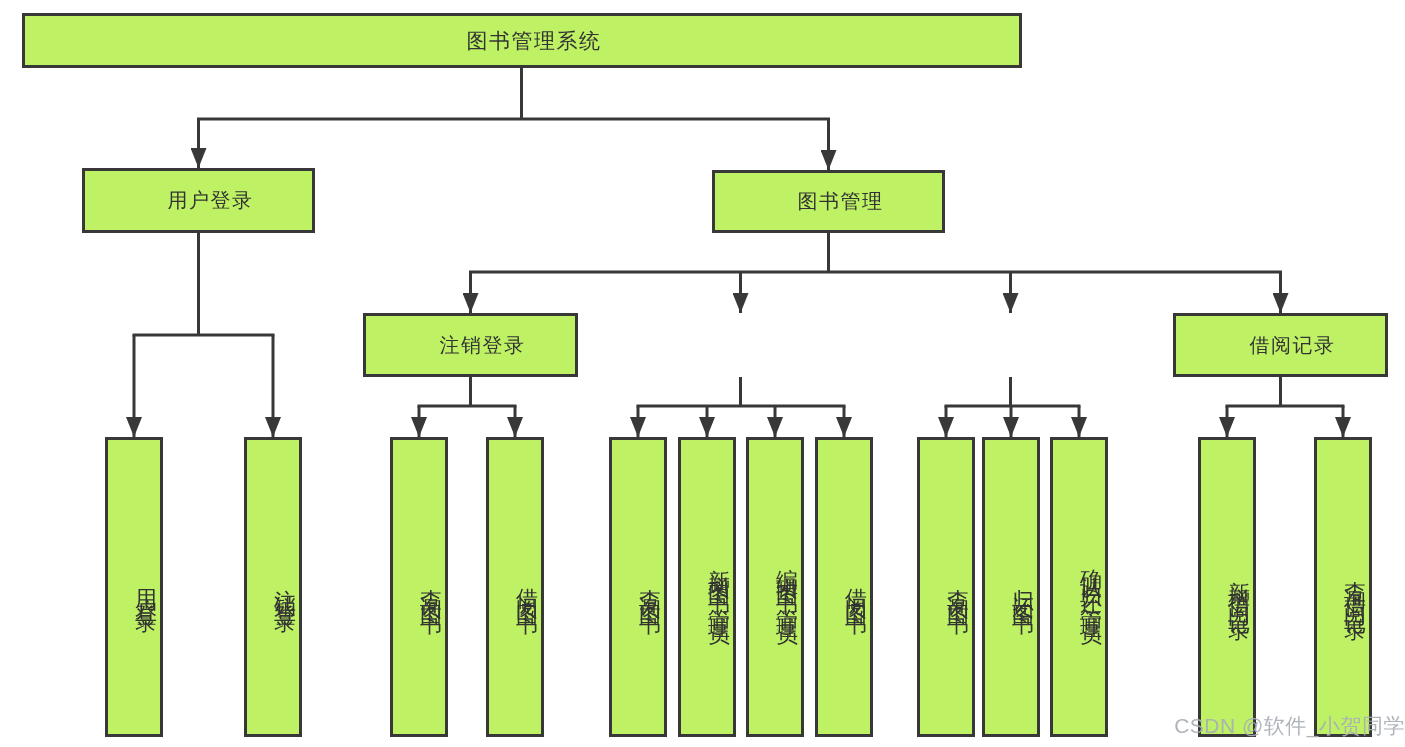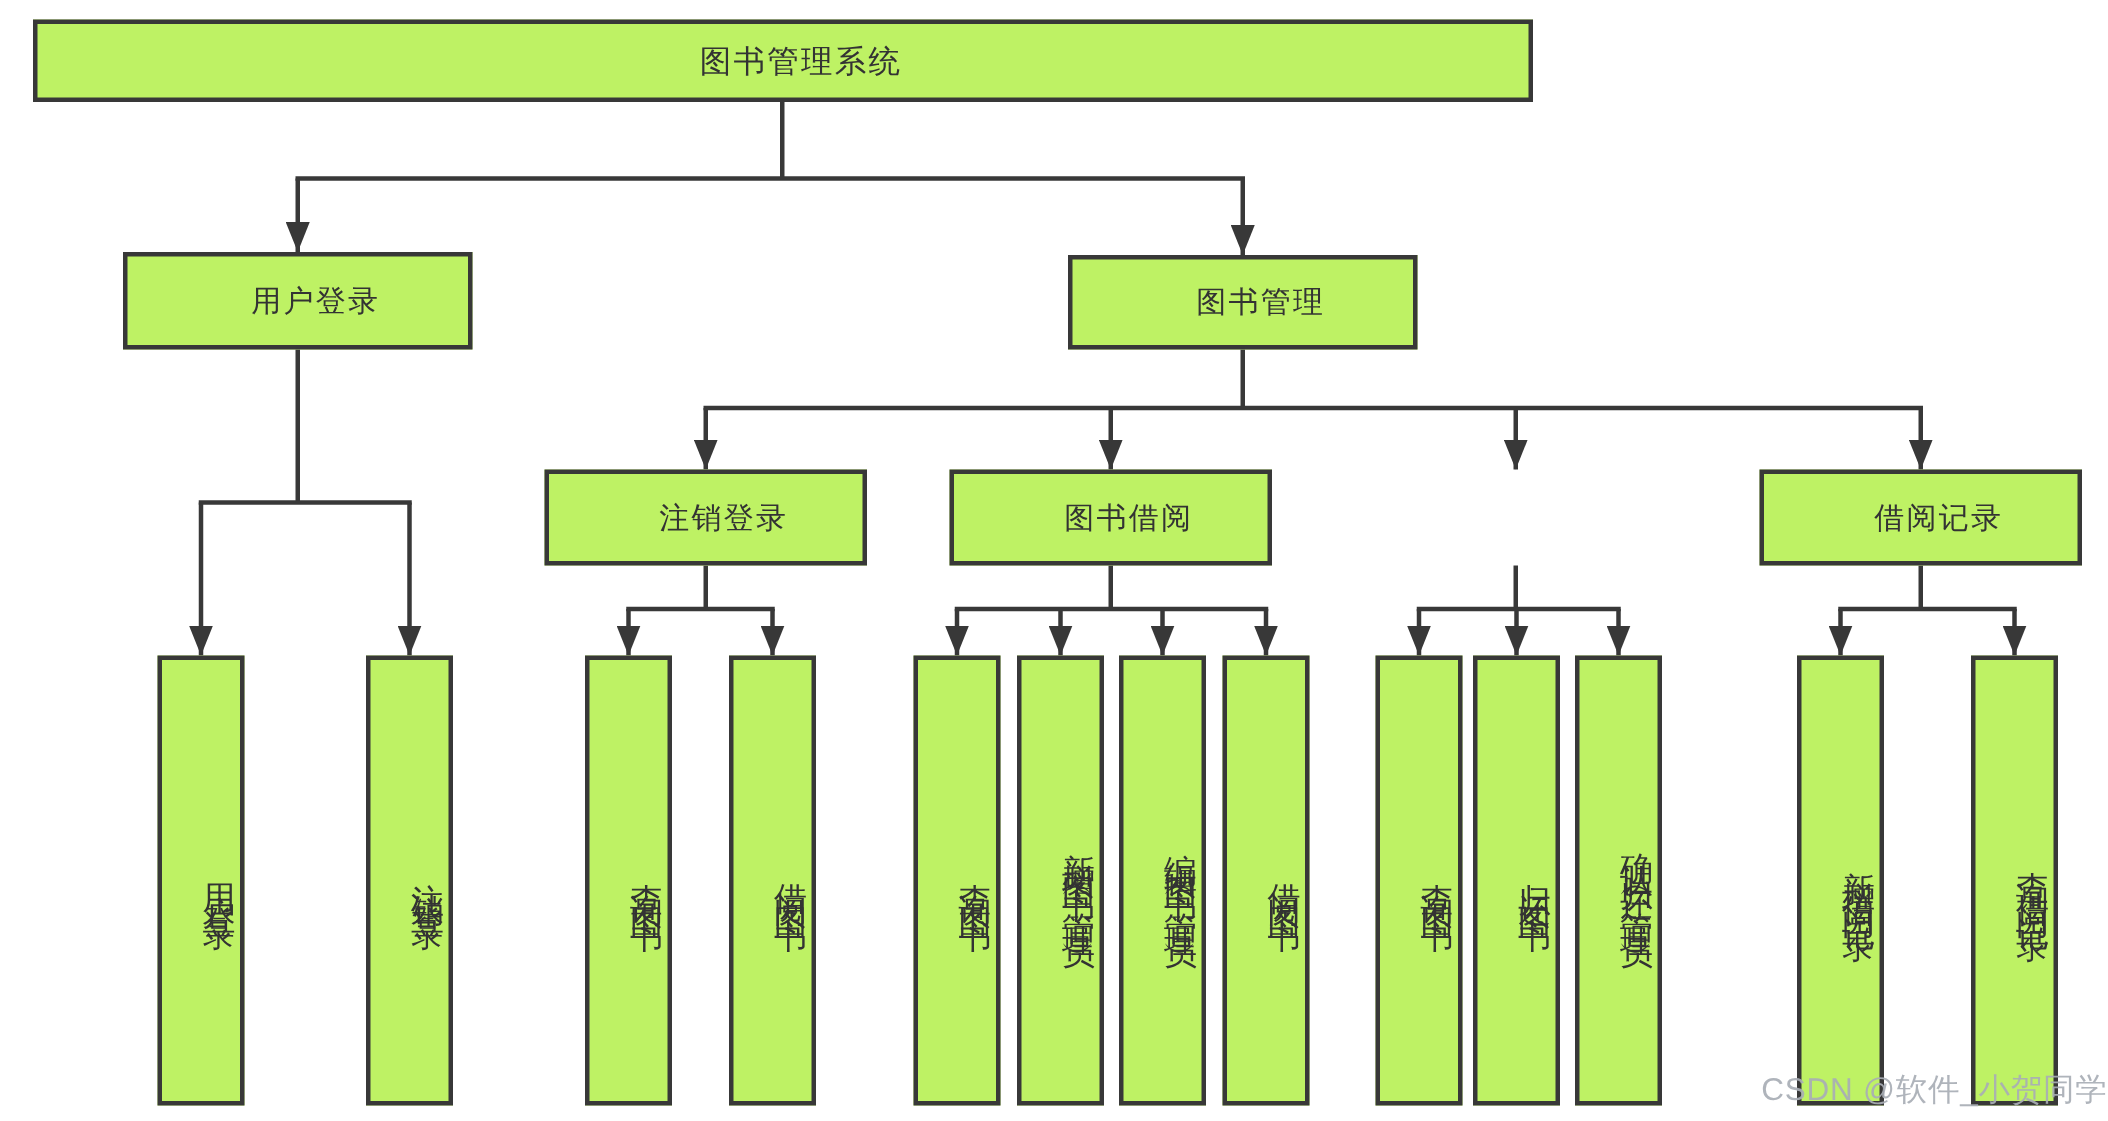--- a/index.html
+++ b/index.html
@@ -84,23 +84,20 @@
   <div class="box h" style="left:82px;top:168px;width:233px;height:65px">
     <span>用户登录</span>
   </div>
   <div class="box h" style="left:712px;top:170px;width:233px;height:63px">
     <span>图书管理</span>
   </div>
 
   <div class="box h" style="left:363px;top:313px;width:215px;height:64px">
     <span>注销登录</span>
   </div>
-  <div class="box h" style="left:633px;top:313px;width:215px;height:64px">
-    <span>图书借阅</span>
-  </div>
   <div class="box h" style="left:1173px;top:313px;width:215px;height:64px">
     <span>借阅记录</span>
   </div>
 
   <div class="box v" style="left:105px;top:437px;width:58px;height:300px">
     <span>用户登录</span>
   </div>
   <div class="box v" style="left:244px;top:437px;width:58px;height:300px">
     <span>注销登录</span>
   </div>

